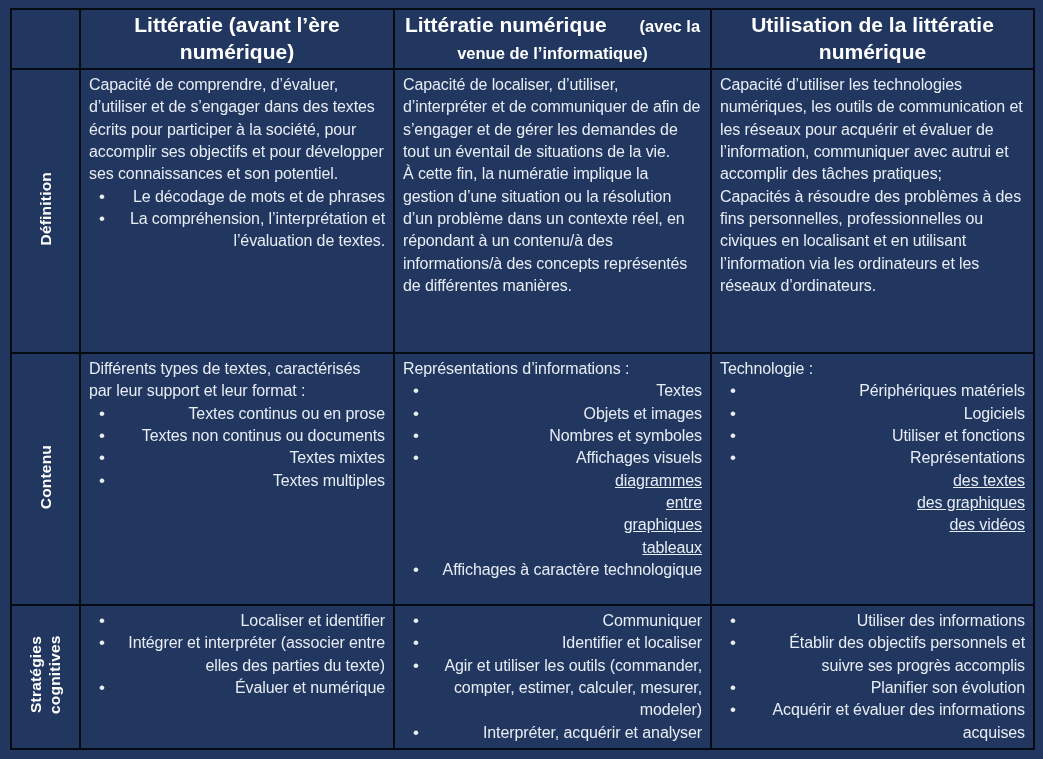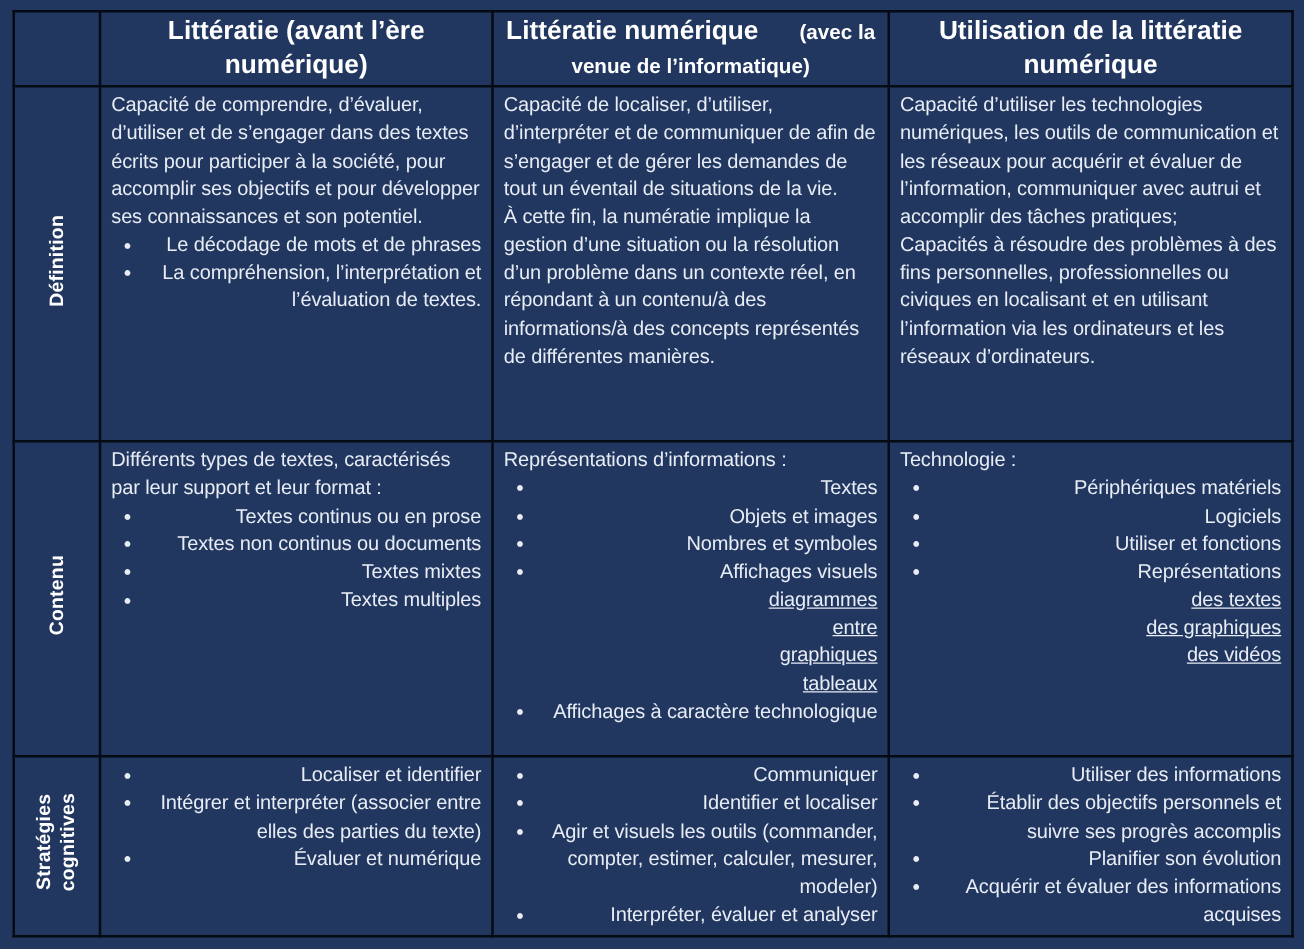--- a/index.html
+++ b/index.html
@@ -164,22 +164,22 @@
             <ul class="bullets">
               <li>Localiser et identifier</li>
               <li>Intégrer et interpréter (associer entre elles des parties du texte)</li>
               <li>Évaluer et numérique</li>
             </ul>
           </td>
           <td class="content-cell">
             <ul class="bullets">
               <li>Communiquer</li>
               <li>Identifier et localiser</li>
-              <li>Agir et visuels les outils (commander, compter, estimer, calculer, mesurer, modeler)</li>
-              <li>Interpréter, évaluer et analyser</li>
+              <li>Agir et utiliser les outils (commander, compter, estimer, calculer, mesurer, modeler)</li>
+              <li>Interpréter, acquérir et analyser</li>
             </ul>
           </td>
           <td class="content-cell">
             <ul class="bullets">
               <li>Utiliser des informations</li>
               <li>Établir des objectifs personnels et suivre ses progrès accomplis</li>
               <li>Planifier son évolution</li>
               <li>Acquérir et évaluer des informations acquises</li>
             </ul>
           </td>

